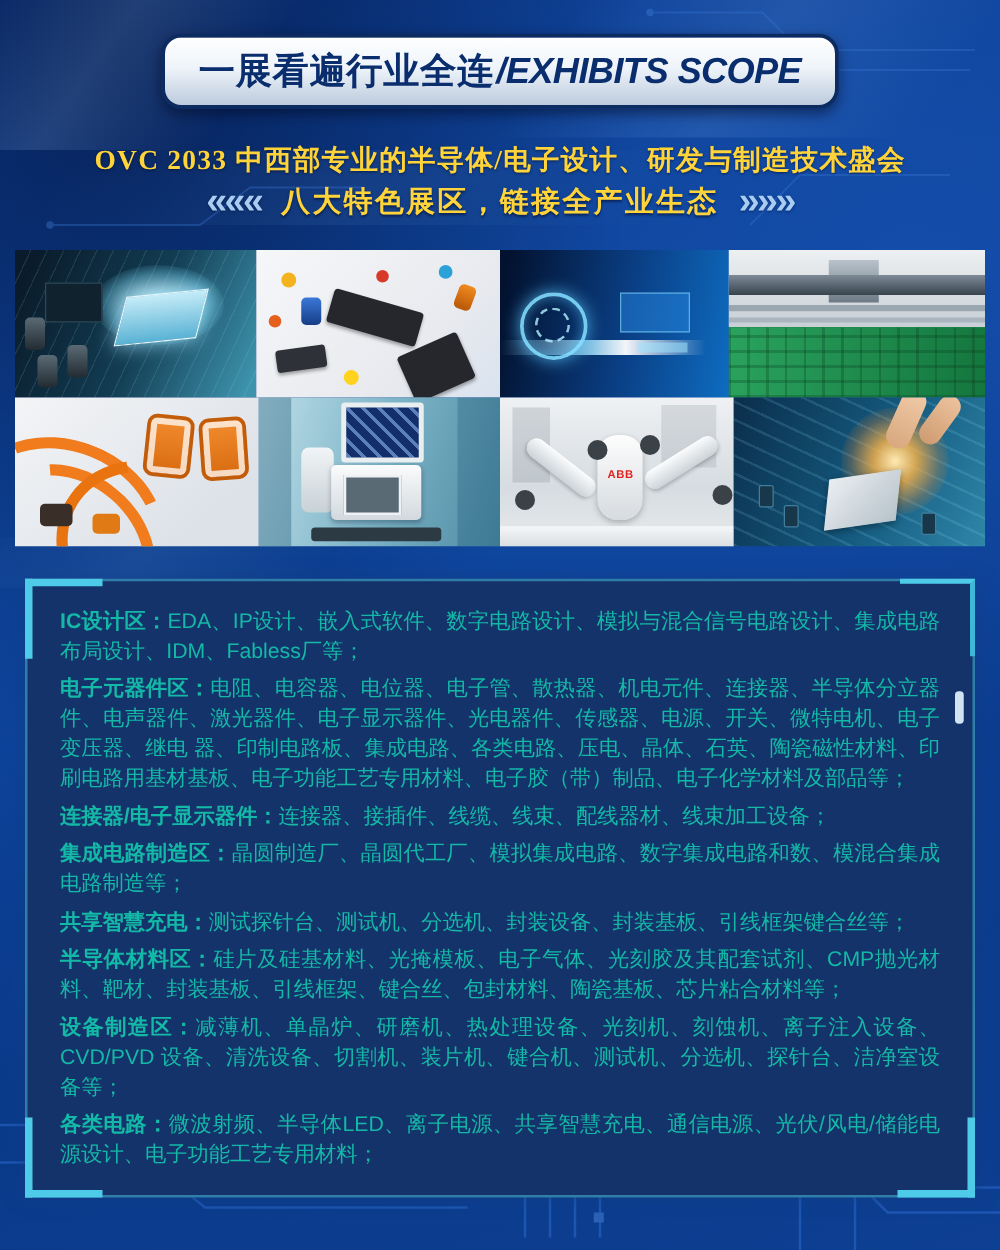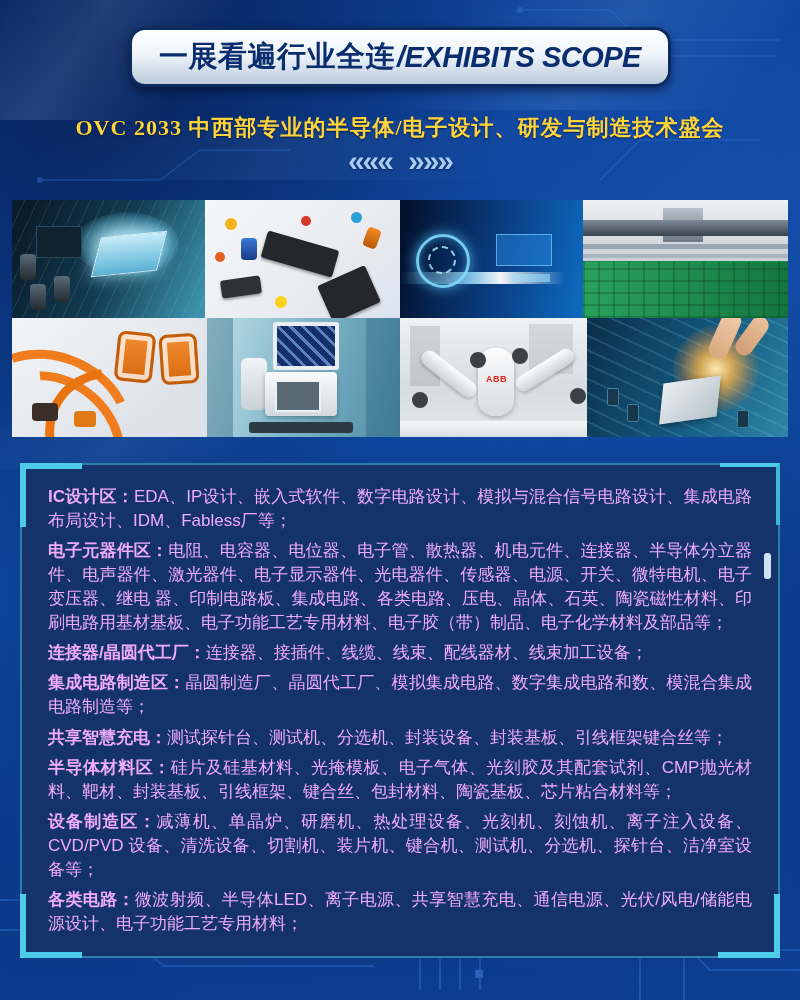--- a/index.html
+++ b/index.html
@@ -159,21 +159,21 @@
     border:2px solid rgba(73,200,232,.5);
     box-shadow:0 0 14px rgba(20,60,130,.6);
     padding:20px 26px;display:flex;flex-direction:column;justify-content:space-between;
   }
   .bracket{position:absolute;width:56px;height:58px;pointer-events:none;}
   .b-tl{left:-2px;top:-2px;border-top:6px solid #4ecbe9;border-left:6px solid #4ecbe9;}
   .b-tr{right:-2px;top:-2px;border-top:4px solid #4ecbe9;border-right:4px solid #3db8d8;}
   .b-bl{left:-2px;bottom:-2px;border-bottom:6px solid #4ecbe9;border-left:6px solid #4ecbe9;}
   .b-br{right:-2px;bottom:-2px;border-bottom:6px solid #4ecbe9;border-right:6px solid #4ecbe9;}
   .edge-hl{position:absolute;right:7px;top:88px;width:7px;height:26px;border-radius:3px;background:#cfe3f2;}
-  .zone{margin:0;color:#f0abfc;font-size:17px;line-height:24px;text-align:justify;}
+  .zone{margin:0;color:#14b8a6;font-size:17px;line-height:24px;text-align:justify;}
   .zone b{font-weight:bold;}
 </style>
 </head>
 <body>
 
 <div class="streak s1"></div>
 <div class="streak s2"></div>
 <div class="streak s3"></div>
 <div class="streak s4"></div>
 <svg class="circuit" style="top:0;opacity:.35" width="800" height="200">
@@ -213,20 +213,21 @@
 </svg>
 
 <div class="pill">
   <span>一展看遍行业全连</span>
     <span class="en">/EXHIBITS SCOPE</span>
 </div>
 
 <div class="intro1">OVC 2033 中西部专业的半导体/电子设计、研发与制造技术盛会</div>
 <div class="intro2">
   <span class="chev">«««</span>
+  <span class="txt">八大特色展区，链接全产业生态</span>
   <span class="chev">»»»</span>
 </div>
 
 <div class="gallery">
   <div class="grow">
     <div class="g ph-cpu">
       <div class="cpu-tr"></div>
       <div class="cpu-glow"></div>
       <div class="cpu-chip"></div>
       <div class="cpu-blk"></div>
@@ -308,19 +309,19 @@
 
 <section class="panel">
   <div class="bracket b-tl"></div>
   <div class="bracket b-tr"></div>
   <div class="bracket b-bl"></div>
   <div class="bracket b-br"></div>
   <div class="edge-hl"></div>
 
   <p class="zone"><b>IC设计区：</b><span>EDA、IP设计、嵌入式软件、数字电路设计、模拟与混合信号电路设计、集成电路布局设计、IDM、Fabless厂等；</span></p>
   <p class="zone"><b>电子元器件区：</b><span>电阻、电容器、电位器、电子管、散热器、机电元件、连接器、半导体分立器件、电声器件、激光器件、电子显示器件、光电器件、传感器、电源、开关、微特电机、电子变压器、继电 器、印制电路板、集成电路、各类电路、压电、晶体、石英、陶瓷磁性材料、印刷电路用基材基板、电子功能工艺专用材料、电子胶（带）制品、电子化学材料及部品等；</span></p>
-  <p class="zone"><b>连接器/晶圆代工厂：</b><span>连接器、接插件、线缆、线束、配线器材、线束加工设备；</span></p>
+  <p class="zone"><b>连接器/电子显示器件：</b><span>连接器、接插件、线缆、线束、配线器材、线束加工设备；</span></p>
   <p class="zone"><b>集成电路制造区：</b><span>晶圆制造厂、晶圆代工厂、模拟集成电路、数字集成电路和数、模混合集成电路制造等；</span></p>
   <p class="zone"><b>共享智慧充电：</b><span>测试探针台、测试机、分选机、封装设备、封装基板、引线框架键合丝等；</span></p>
   <p class="zone"><b>半导体材料区：</b><span>硅片及硅基材料、光掩模板、电子气体、光刻胶及其配套试剂、CMP抛光材料、靶材、封装基板、引线框架、键合丝、包封材料、陶瓷基板、芯片粘合材料等；</span></p>
   <p class="zone"><b>设备制造区：</b><span>减薄机、单晶炉、研磨机、热处理设备、光刻机、刻蚀机、离子注入设备、CVD/PVD 设备、清洗设备、切割机、装片机、键合机、测试机、分选机、探针台、洁净室设备等；</span></p>
   <p class="zone"><b>各类电路：</b><span>微波射频、半导体LED、离子电源、共享智慧充电、通信电源、光伏/风电/储能电源设计、电子功能工艺专用材料；</span></p>
 </section>
 
 </body></html>

